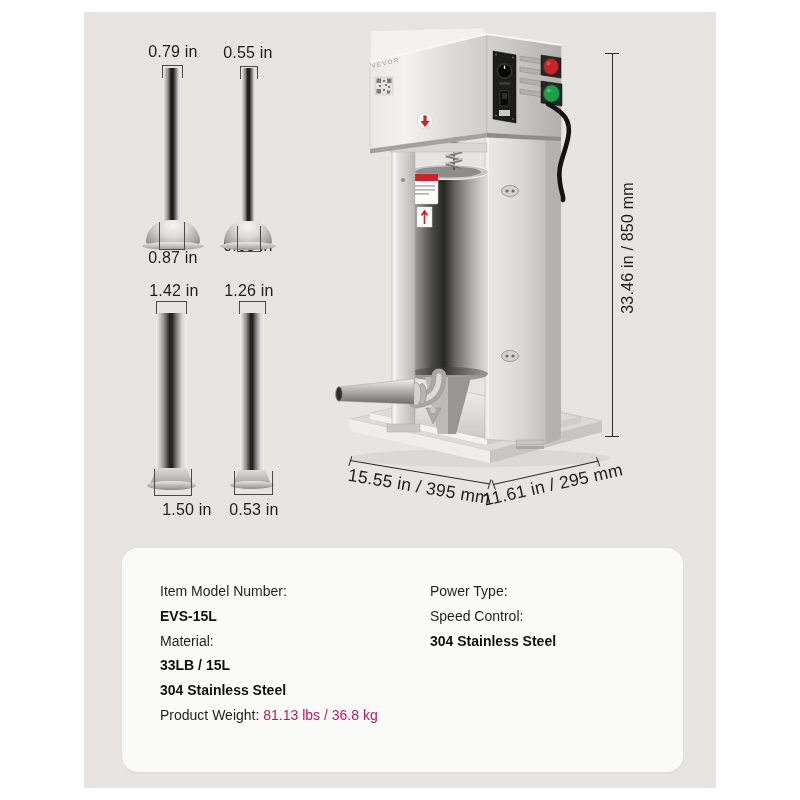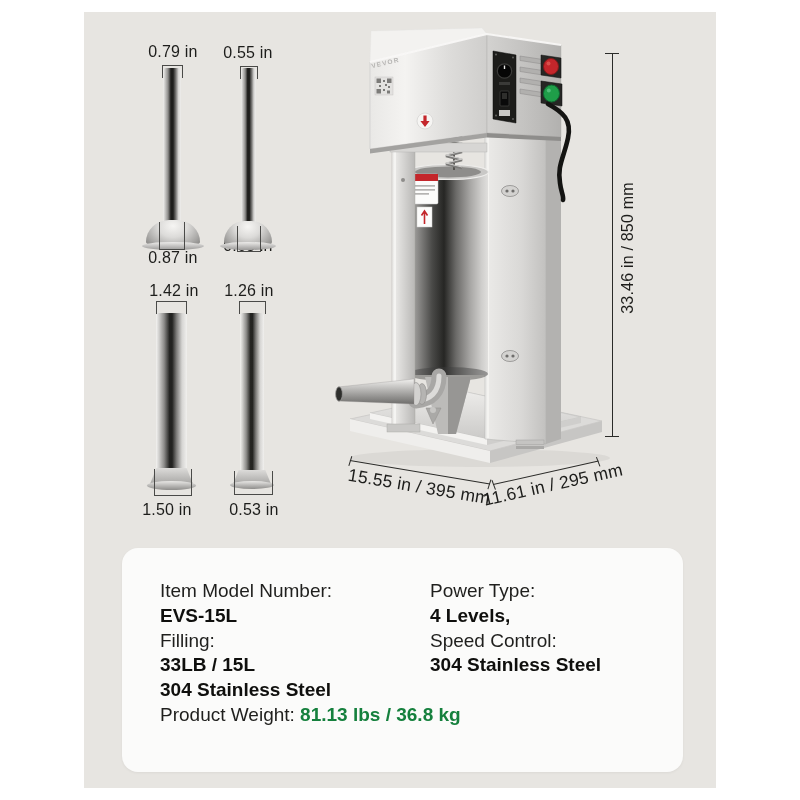--- a/index.html
+++ b/index.html
@@ -26,37 +26,37 @@
   .rim{position:absolute;border-radius:50%;background:linear-gradient(#e8e7e5,#8e8d8b);}
   
   .dline{position:absolute;background:#2b2b29;}
   .tick{position:absolute;width:1.4px;height:10px;background:#2b2b29;top:-4.4px;}
   
   .brand{position:absolute;font-size:6.5px;letter-spacing:1.2px;color:#b5b4b2;transform:rotate(-13deg);font-weight:700;}
   
   .card{position:absolute;left:122px;top:548px;width:561px;height:224px;background:#fbfbfa;
         border-radius:16px;box-shadow:0 1px 3px rgba(0,0,0,.05);}
   .col{position:absolute;top:31px;}
-  .col .ln{height:24.8px;line-height:24.8px;font-size:19px;white-space:nowrap;color:#1f1f1d;}
+  .col .ln{height:24.8px;line-height:24.8px;font-size:14px;white-space:nowrap;color:#1f1f1d;}
   .col .ln.val{font-weight:700;color:#0f0f0d;}
-  .col .ln .b{font-weight:700;color:#15803d;}
+  .col .ln .b{font-weight:400;color:#be185d;}
 </style>
 </head>
 <body>
 
 <div class="canvas">
   <div class="stage"></div>
 
   <div class="dim" style="left:173px;top:52px">0.79 in</div>
   <div class="dim" style="left:248px;top:53px">0.55 in</div>
   <div class="dim" style="left:173px;top:258px">0.87 in</div>
   <div class="dim" style="left:248px;top:246px">0.63 in</div>
   <div class="dim" style="left:174px;top:291px">1.42 in</div>
   <div class="dim" style="left:249px;top:291px">1.26 in</div>
-  <div class="dim" style="left:167px;top:510px">1.50 in</div>
+  <div class="dim" style="left:187px;top:510px">1.50 in</div>
   <div class="dim" style="left:254px;top:510px">0.53 in</div>
 
   <div class="tube thin abs" style="left:163px;top:68px;width:18px;height:155px"></div>
   <div class="dome abs" style="left:146px;top:220px;width:54px;height:27px"></div>
   <div class="flange abs" style="left:142px;top:242px;width:62px;height:8px"></div>
 
   <div class="tube thin abs" style="left:241px;top:68px;width:15px;height:157px"></div>
   <div class="dome abs" style="left:224px;top:221px;width:48px;height:26px"></div>
   <div class="flange abs" style="left:220px;top:242px;width:56px;height:8px"></div>
 
@@ -270,25 +270,24 @@
   <div class="dline" style="left:493px;top:484px;width:108px;height:1.4px;transform:rotate(-12.5deg);transform-origin:0 0">
     <span class="tick" style="left:0;transform:rotate(-8deg)"></span>
     <span class="tick" style="right:0;transform:rotate(-8deg)"></span>
   </div>
   <div class="dim base" style="left:553px;top:485px;transform:translate(-50%,-50%) rotate(-12.5deg)">11.61 in / 295 mm</div>
 
   <div class="card">
     <div class="col" style="left:38px">
       <div class="ln">Item Model Number:</div>
       <div class="ln val">EVS-15L</div>
-      <div class="ln">Filling:</div>
+      <div class="ln">Material:</div>
       <div class="ln val">33LB / 15L</div>
       <div class="ln val">304 Stainless Steel</div>
       <div class="ln"><span>Product Weight: </span><span class="b">81.13 lbs / 36.8 kg</span></div>
     </div>
     <div class="col" style="left:308px">
       <div class="ln">Power Type:</div>
-      <div class="ln val">4 Levels,</div>
       <div class="ln">Speed Control:</div>
       <div class="ln val">304 Stainless Steel</div>
     </div>
   </div>
 </div>
 
 </body></html>

